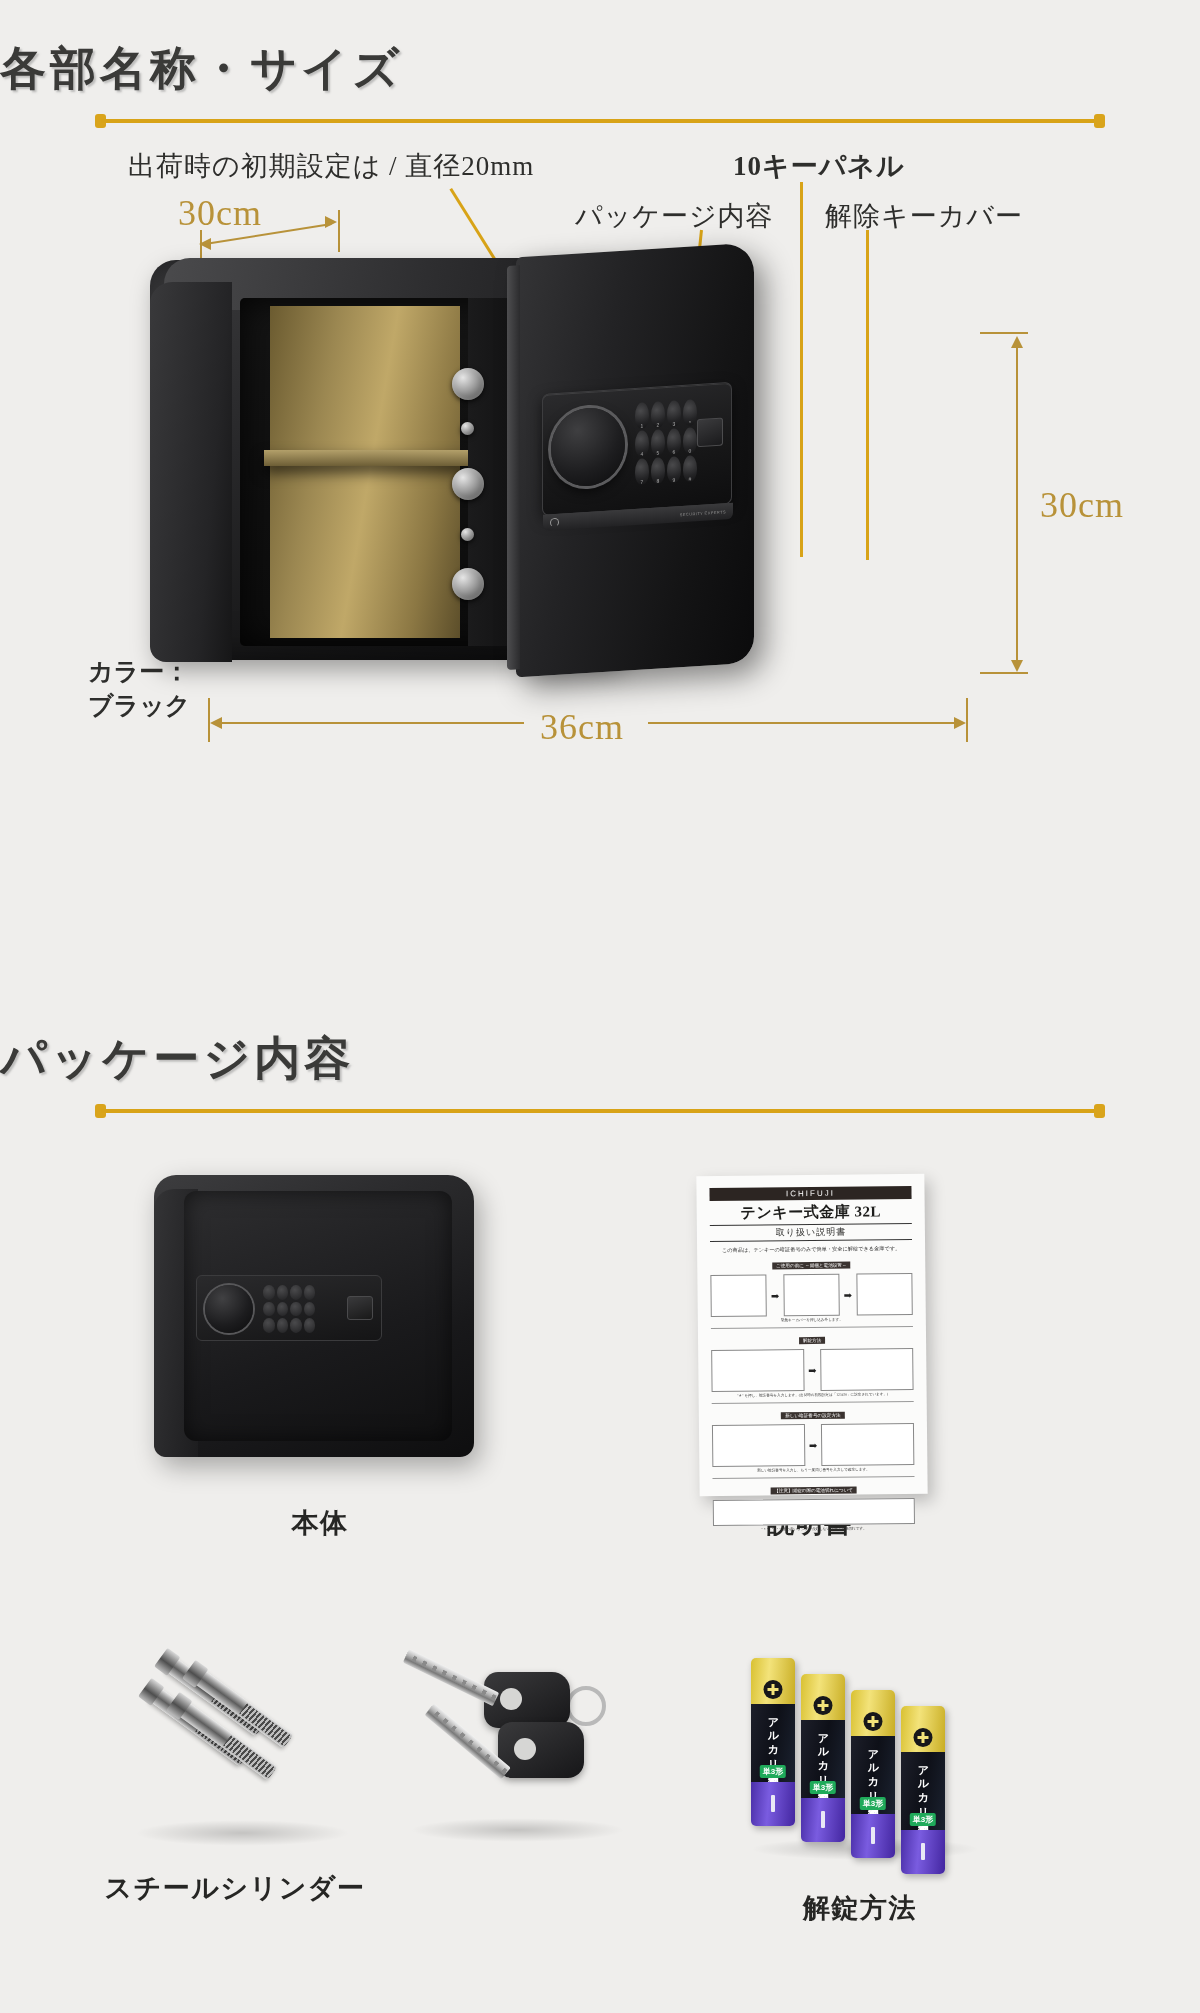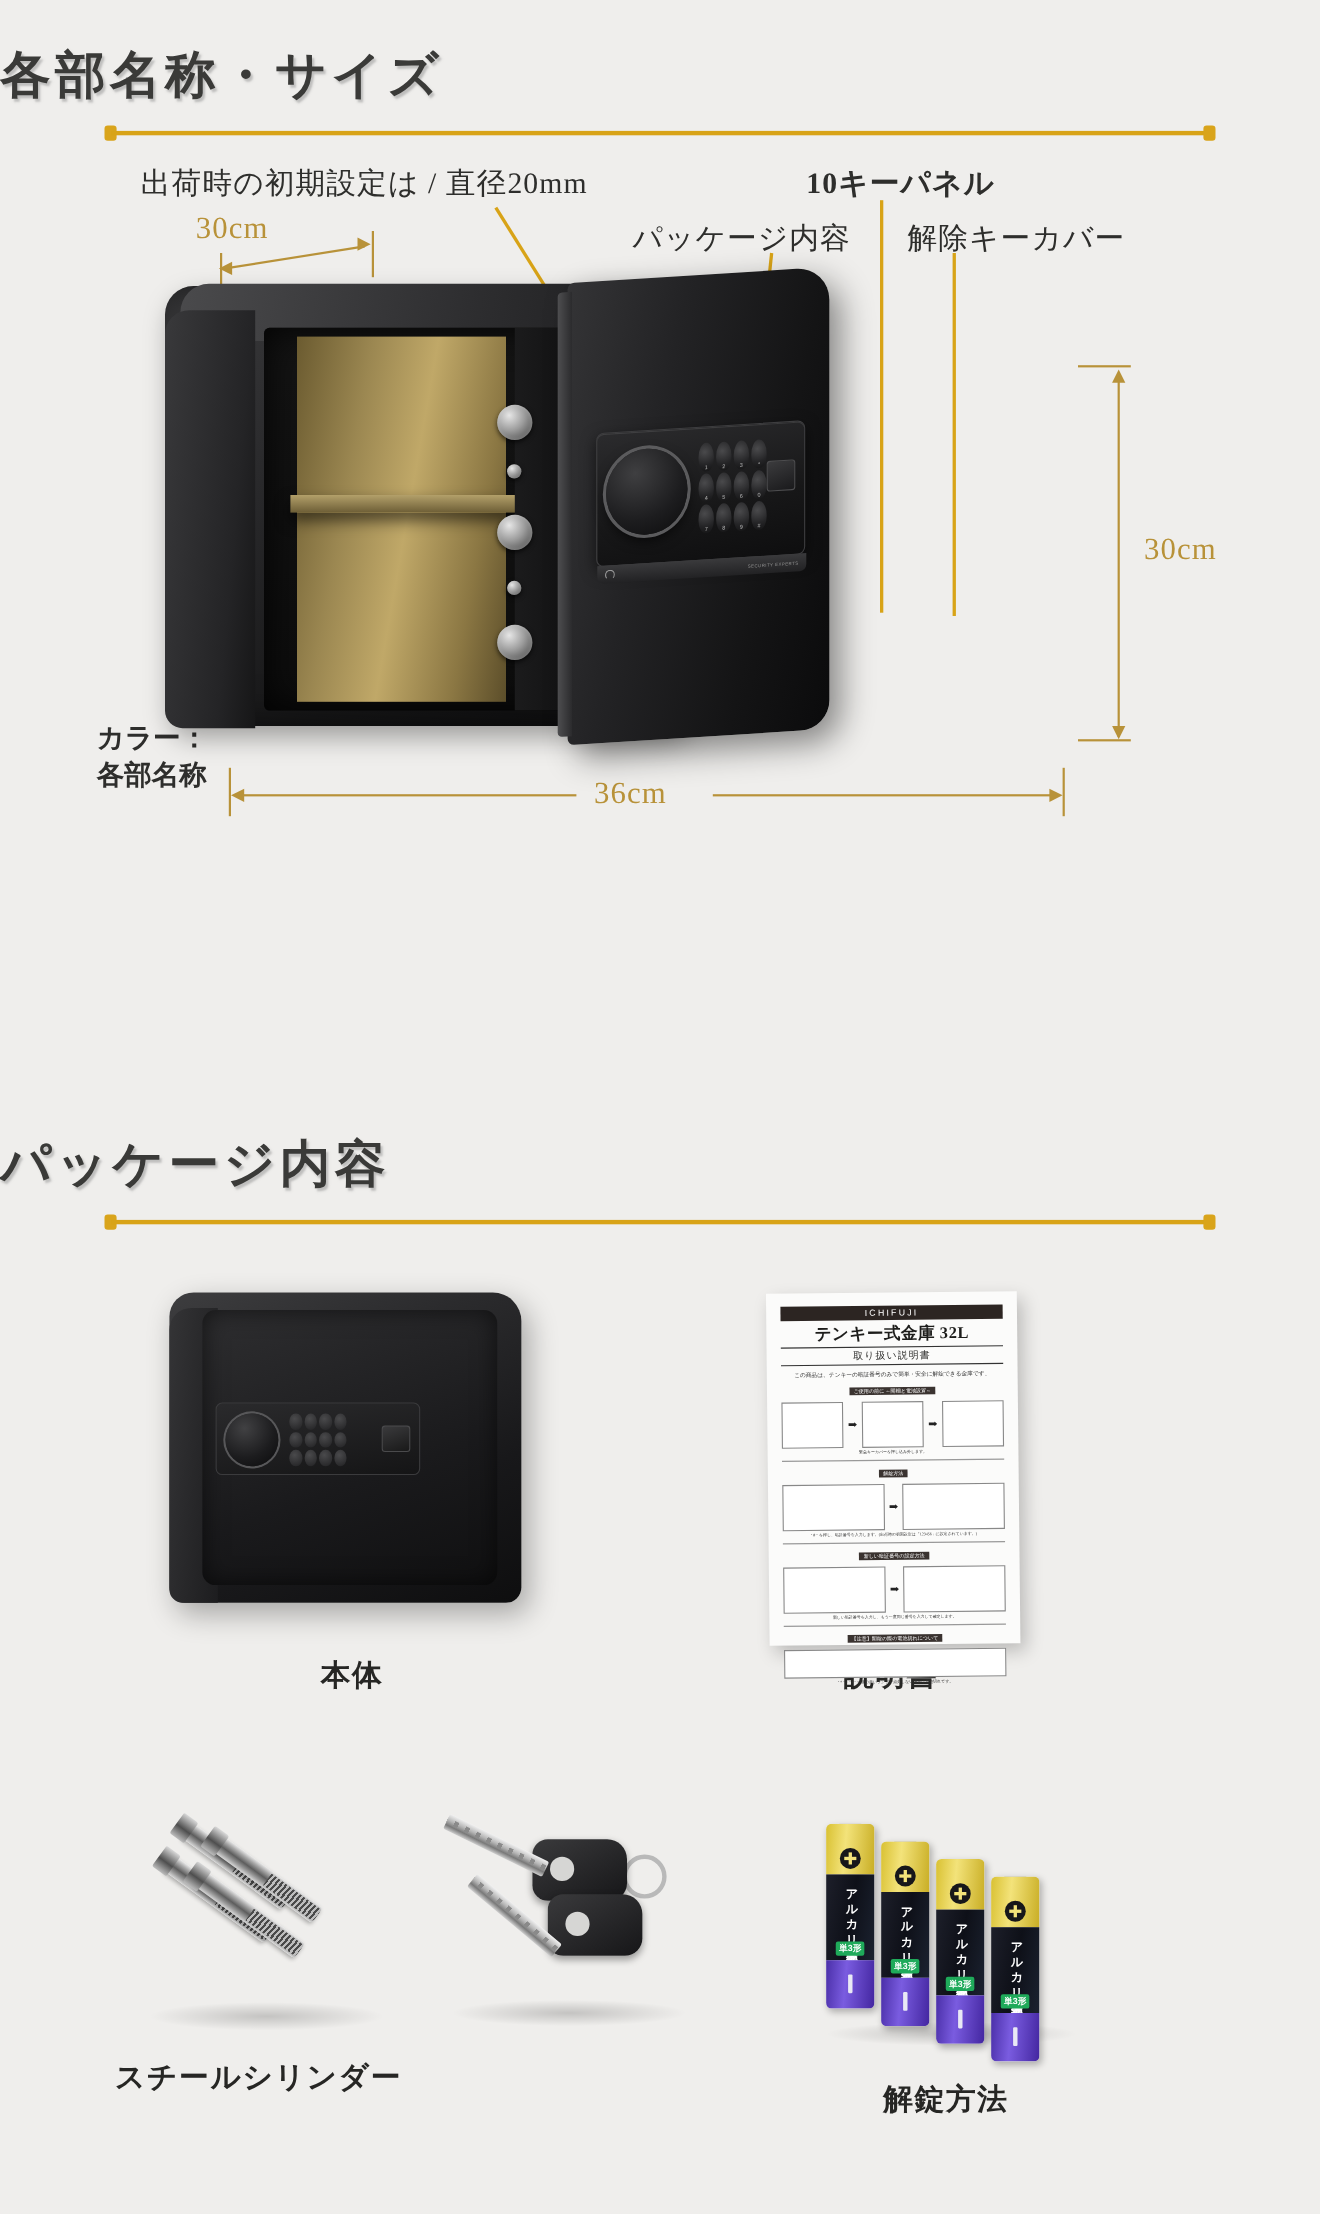--- a/index.html
+++ b/index.html
@@ -53,21 +53,21 @@
     font-family: "Liberation Serif", "DejaVu Serif", serif;
     font-size: 27px;
     color: #2e2e2c;
     white-space: nowrap;
     letter-spacing: 1px;
   }
 
   .dim-text {
     position: absolute;
     font-family: "Liberation Serif", "DejaVu Serif", serif;
-    font-size: 28px;
+    font-size: 36px;
     color: #b89239;
     white-space: nowrap;
     letter-spacing: 1px;
     text-align: right;
   }
 
   .color-text {
     position: absolute;
     font-family: "Liberation Sans", "DejaVu Sans", sans-serif;
     font-size: 25px;
@@ -445,21 +445,21 @@
 <div class="tick v" style="left:208px; top:698px; height:44px;"></div>
 <div class="tick v" style="left:966px; top:698px; height:44px;"></div>
 <div class="dimline h" style="left:214px; top:722px; width:310px;"></div>
 <div class="dimline h" style="left:648px; top:722px; width:314px;"></div>
 <div class="arw left" style="left:210px; top:717px;"></div>
 <div class="arw right" style="left:954px; top:717px;"></div>
 <div class="dim-text" style="left:540px; top:706px;">36cm</div>
 
 <div class="color-text" style="left:88px; top:655px;">
   <div>カラー：</div>
-  <div>各部名称</div>
+  <div>ブラック</div>
 </div>
 
 <div id="hero">
   <div class="safe-body">
     <div class="safe-topface"></div>
     <div class="safe-sideface"></div>
     <div class="cavity">
       <div class="cav-gold-back"></div>
       <div class="cav-shelf"></div>
       <div class="cav-rim-right"></div>

